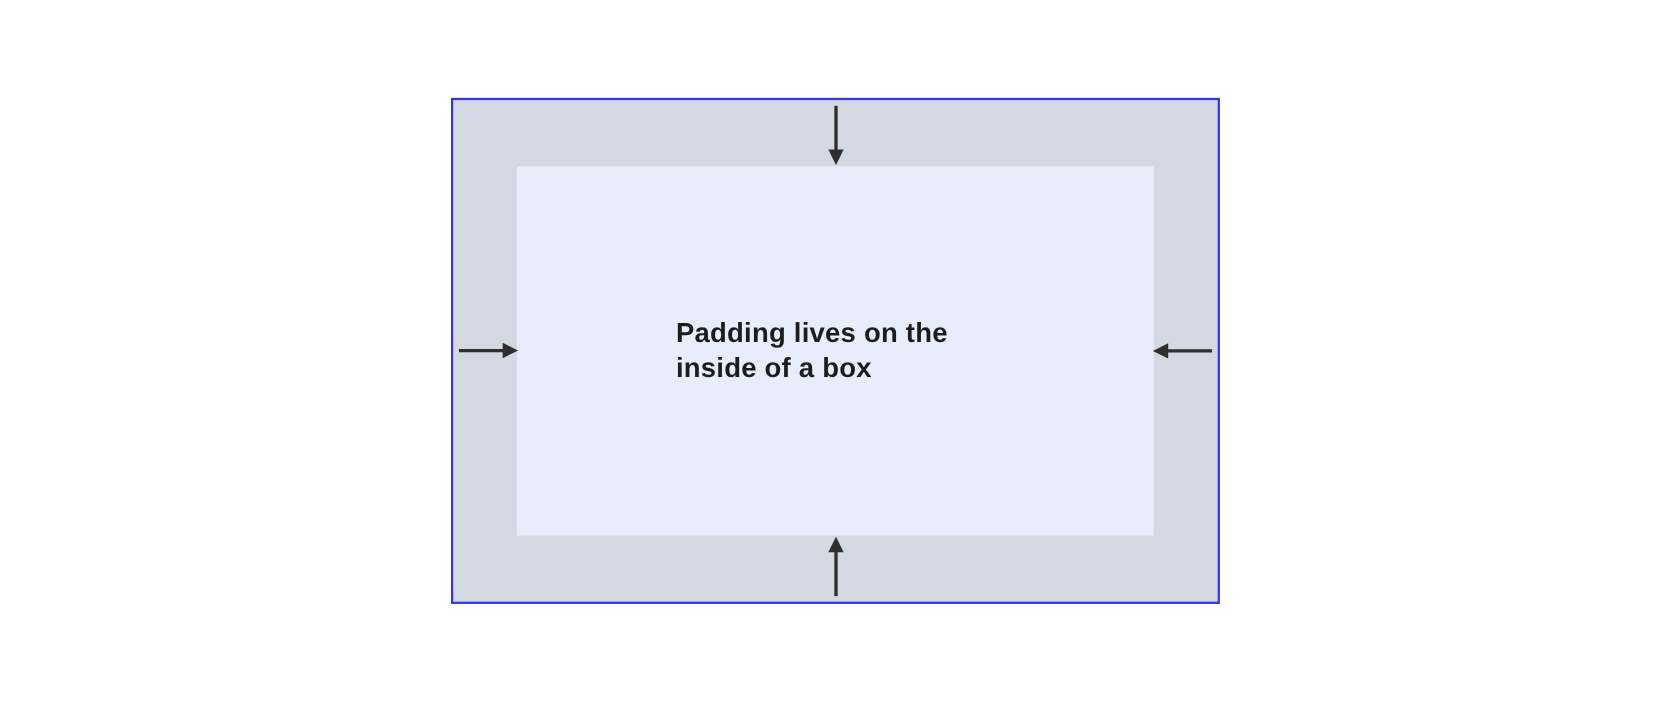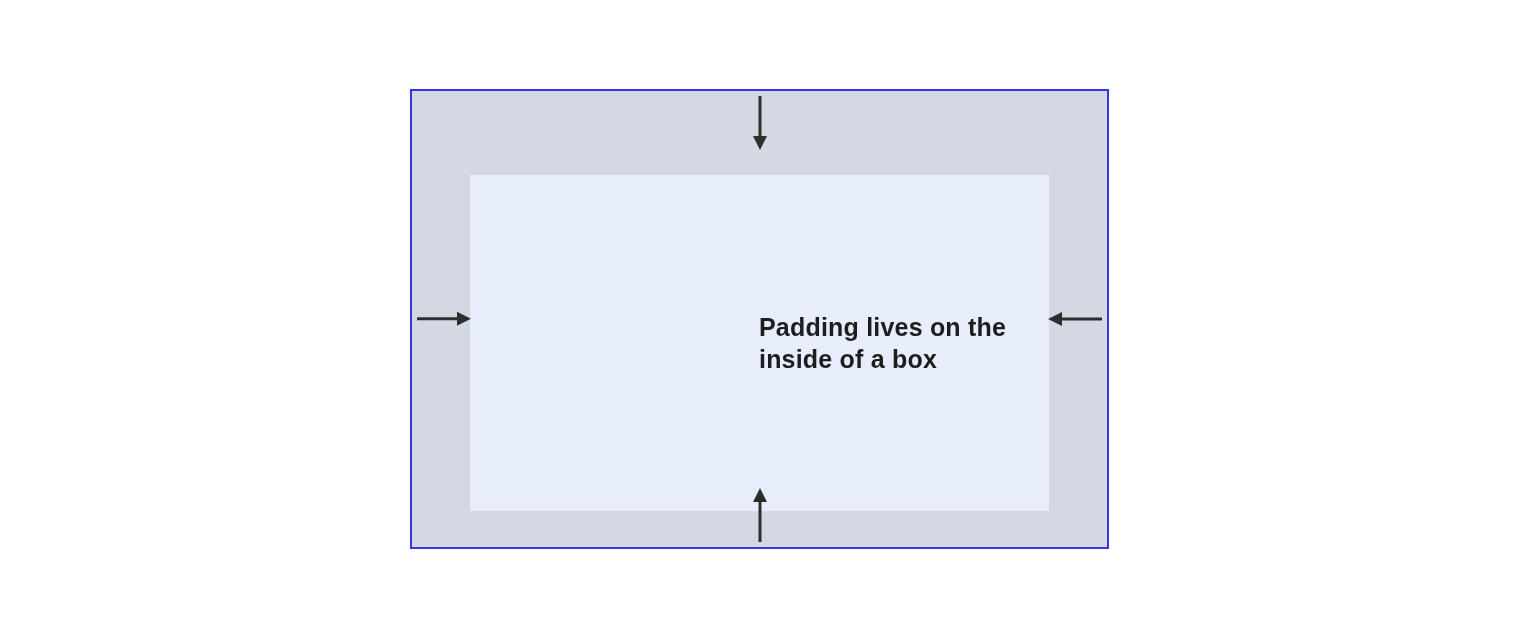--- a/index.html
+++ b/index.html
@@ -32,22 +32,21 @@
     border: 2px solid var(--border-color);
     background: var(--padding-color);
     padding: 60px 58px;
   }
   .inner-box {
     width: 100%;
     height: 100%;
     background: var(--content-color);
     display: flex;
     align-items: center;
-    justify-content: flex-end;
-    margin-top: 24px;
+    justify-content: center;
   }
   .label {
     max-width: 290px;
     font-size: 25px;
     line-height: 32px;
     font-weight: 700;
     color: var(--text-color);
     text-align: left;
     letter-spacing: 0.2px;
   }

